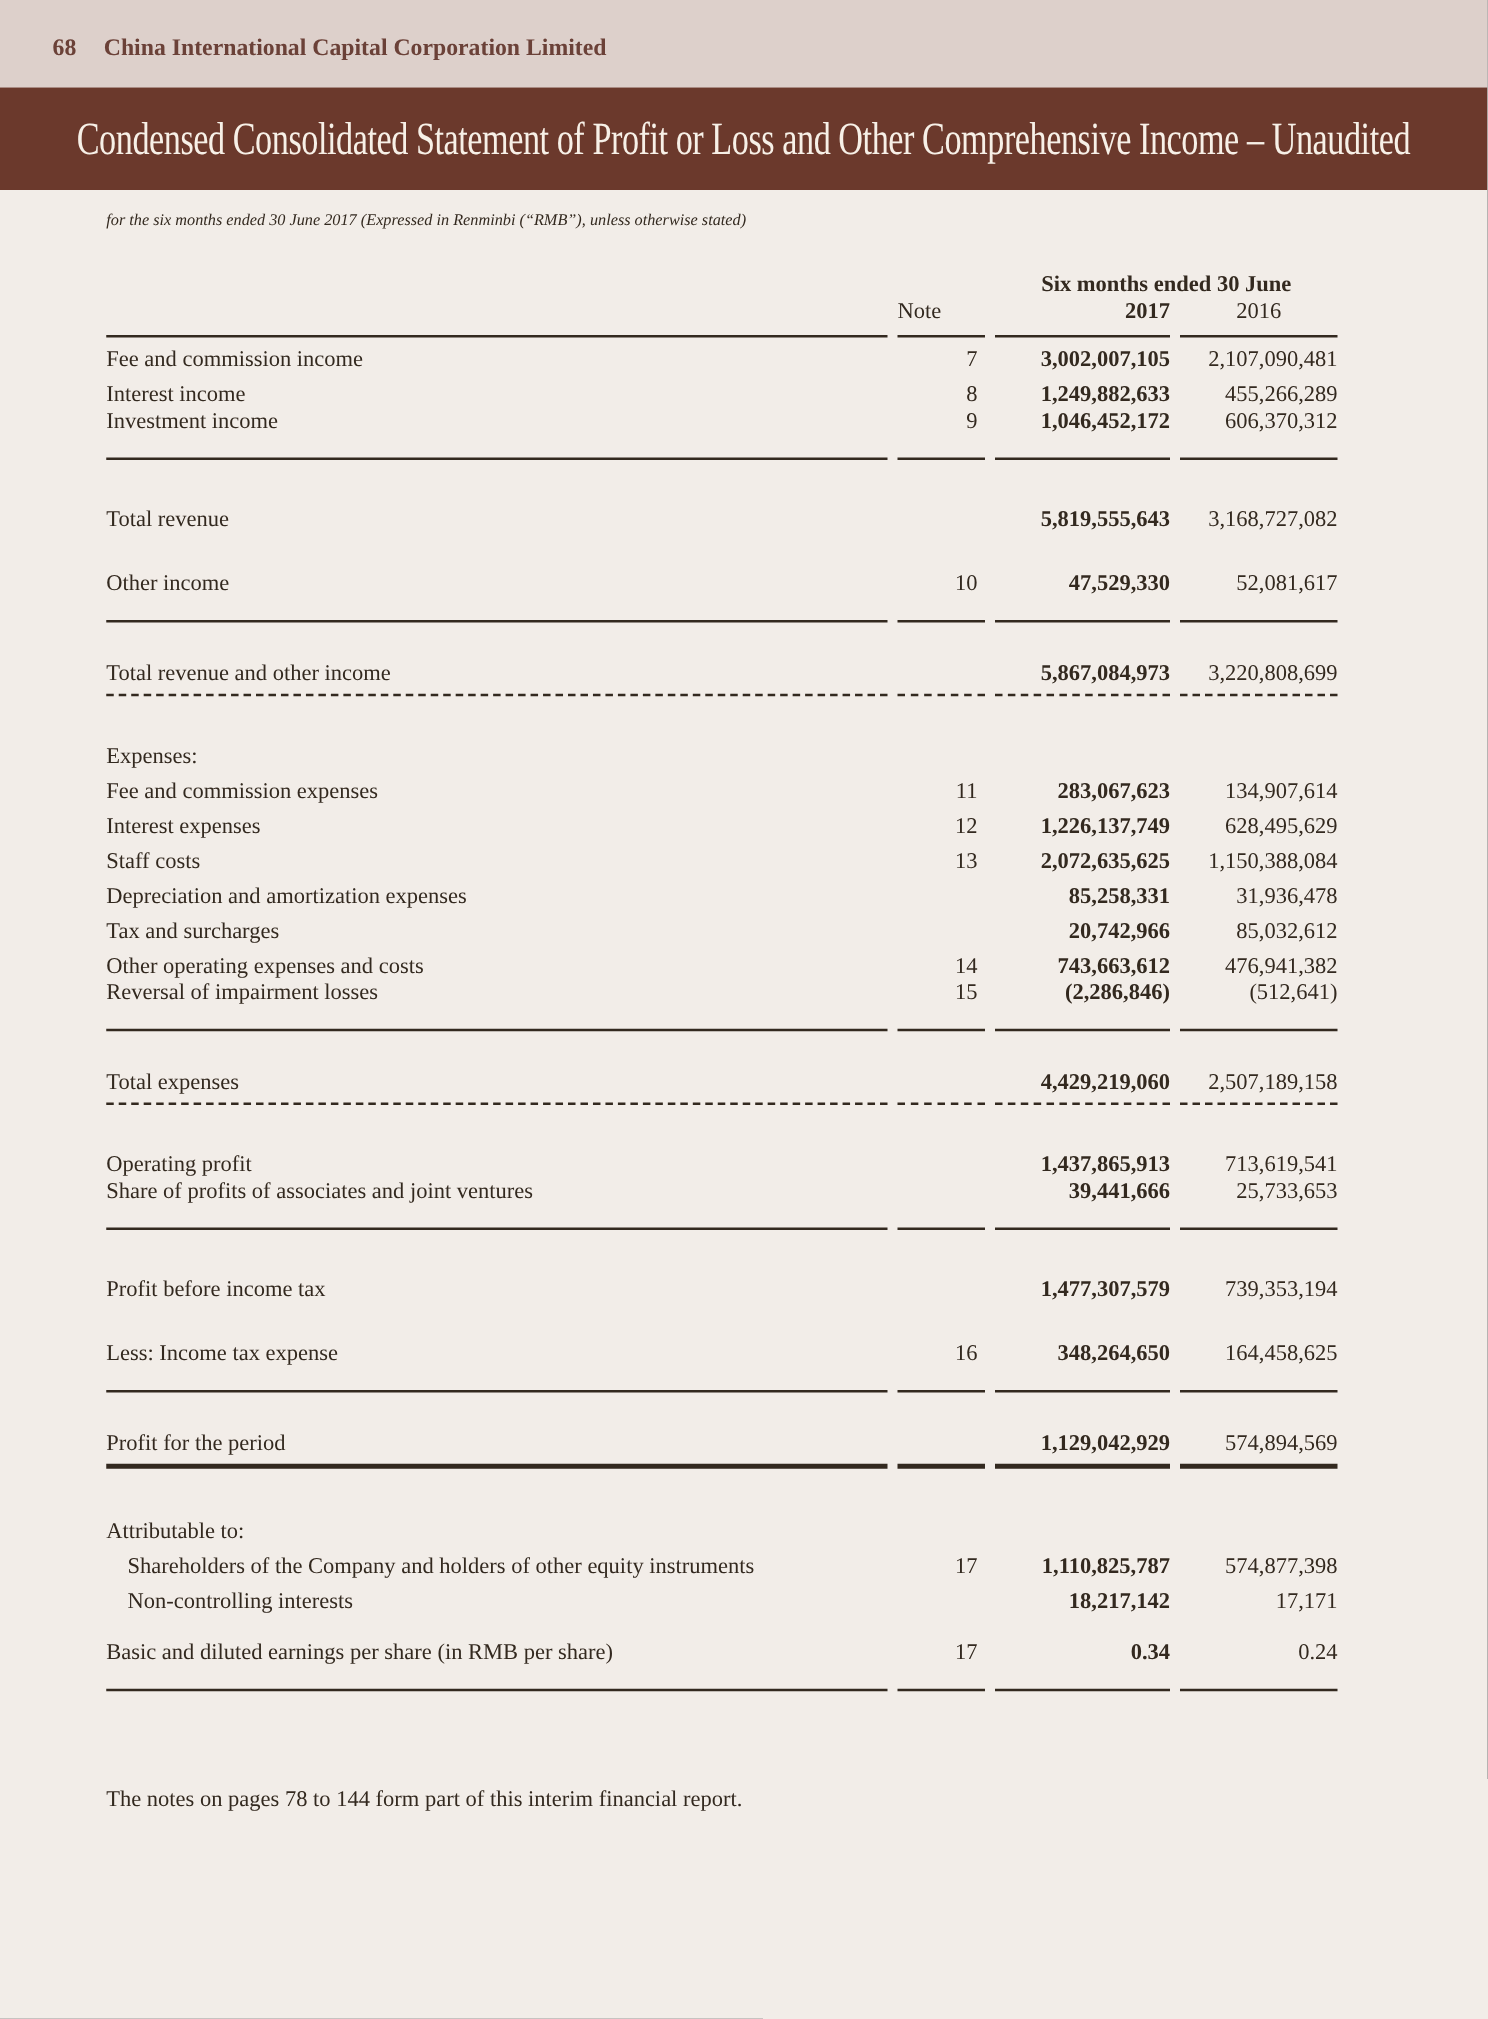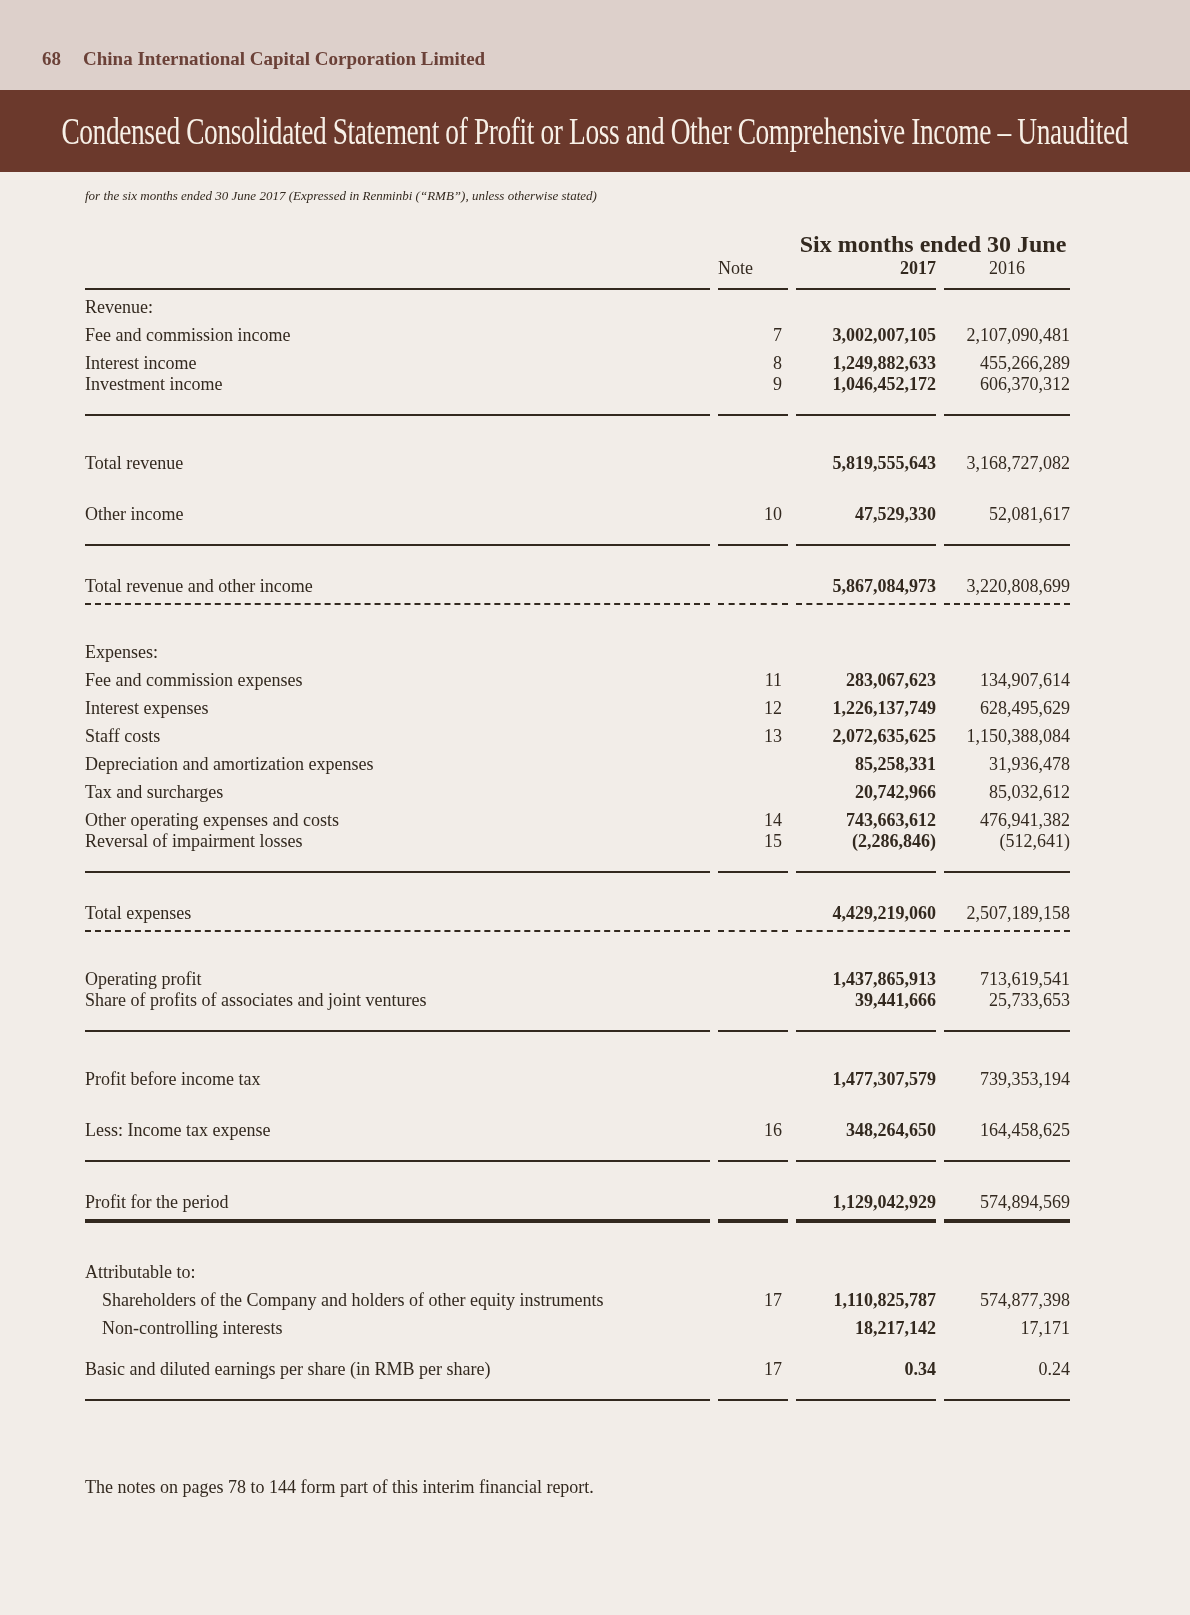--- a/index.html
+++ b/index.html
@@ -16,21 +16,21 @@
     position:relative;
     width:1190px;height:1615px;
     margin:0 auto;
     background:var(--paper);
     font-family:"Liberation Serif","DejaVu Serif",serif;
     color:var(--ink);
     overflow:hidden;
   }
   
   .top-bar{
-    height:90px;
+    height:70px;
     background:var(--topstrip);
     display:flex;
     align-items:flex-end;
     padding:0 0 20px 42px;
     color:var(--heading_text);
     font-weight:bold;
     font-size:19px;
   }
   .top-bar .page-num{margin-right:22px;font-weight:bold;}
   
@@ -82,21 +82,21 @@
     padding:0;
   }
   thead th{vertical-align:bottom;}
   thead tr.rule-row th{
     border-bottom:2px solid var(--ink);
     padding-bottom:9px;
   }
   th.period{
     text-align:center;
     font-weight:bold;
-    font-size:24px;
+    font-size:18px;
   }
   th.note-h{text-align:left;padding-right:6px;}
   th.y2017-h{text-align:right;font-weight:bold;}
   th.y2016-h{text-align:center;}
   td.label{text-align:left;}
   td.label.indent{padding-left:17px;}
   td.note{text-align:right;padding-right:6px;}
   td.y2017{text-align:right;font-weight:bold;}
   td.y2016{text-align:right;}
   tr.rule-solid td{border-bottom:2px solid var(--ink);padding-bottom:19px;}
@@ -140,26 +140,20 @@
         </tr>
         <tr class="rule-row">
           <th></th>
           <th class="note-h">Note</th>
           <th class="y2017-h">2017</th>
           <th class="y2016-h">2016</th>
         </tr>
       </thead>
       <tbody>
           <tr>
-            <td class="label">Revenue:</td>
-            <td class="note"></td>
-            <td class="y2017"></td>
-            <td class="y2016"></td>
-          </tr>
-          <tr>
             <td class="label">Fee and commission income</td>
             <td class="note">7</td>
             <td class="y2017">3,002,007,105</td>
             <td class="y2016">2,107,090,481</td>
           </tr>
           <tr>
             <td class="label">Interest income</td>
             <td class="note">8</td>
             <td class="y2017">1,249,882,633</td>
             <td class="y2016">455,266,289</td>

